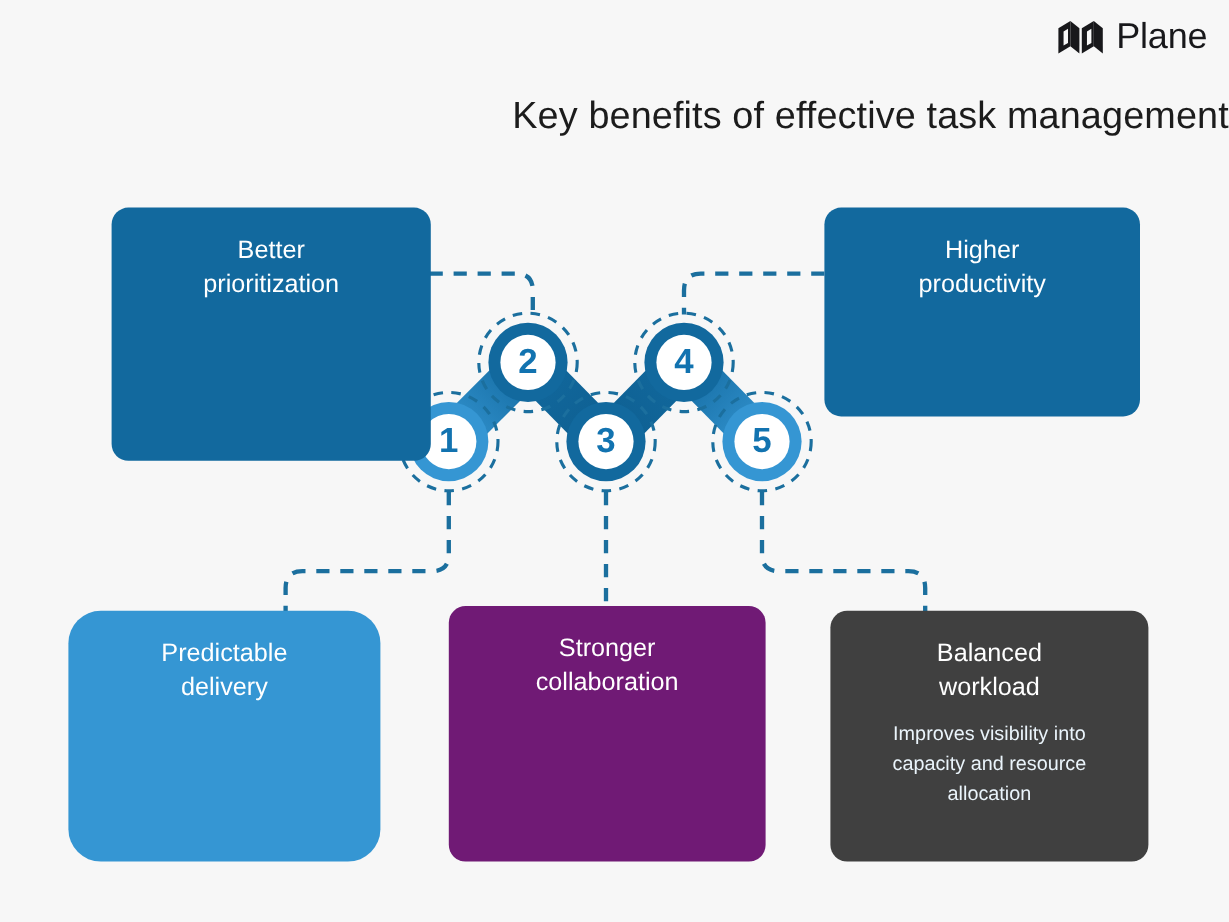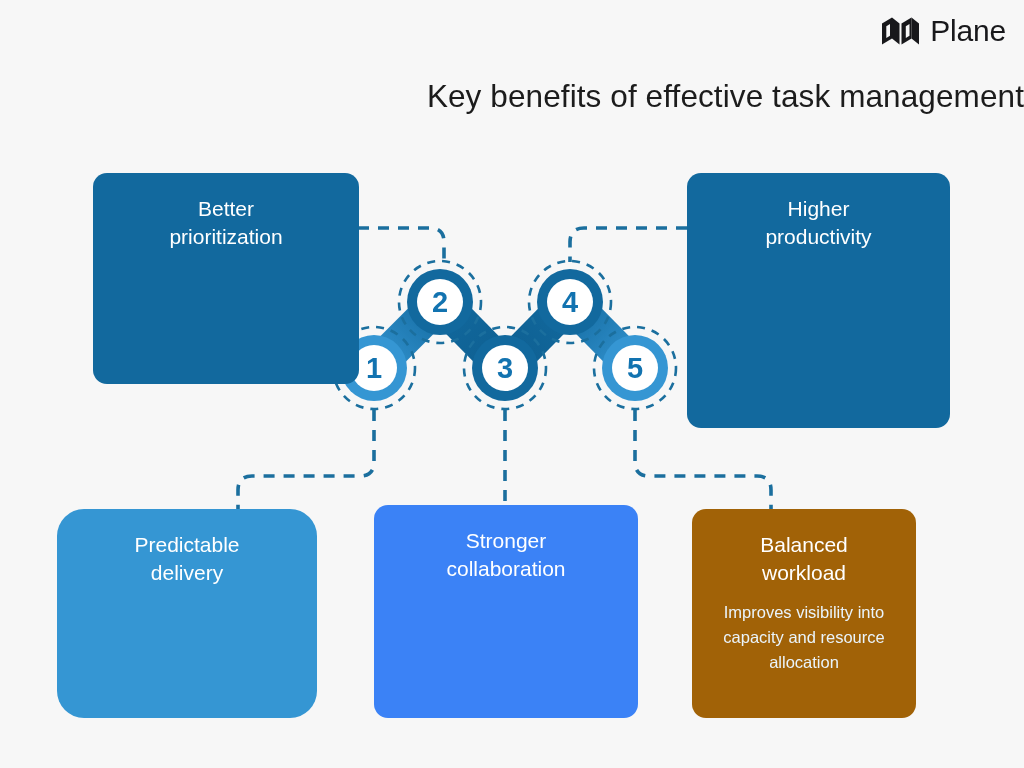--- a/index.html
+++ b/index.html
@@ -49,24 +49,24 @@
   .card .ttl{
     font-size:21px; line-height:27.5px; font-weight:400;
     color:#ffffff; margin:0 0 14px 0; white-space:pre-line;
   }
   .card .dsc{
     font-size:16.5px; line-height:25px; font-weight:400;
     color:#eaf4fb; white-space:pre-line;
   }
 
   #card-better        {left:52px;  top:173px; width:266px; height:211px; background:#12699e;margin-left:41px;}
-  #card-higher        {left:687px; top:173px; width:263px; height:255px; background:#12699e;}
+  #card-higher        {left:687px; top:173px; width:263px; height:174px; background:#12699e;}
   #card-predictable   {left:57px;  top:509px; width:260px; height:209px; background:#3596d3;border-radius:27px;}
-  #card-stronger      {left:374px; top:505px; width:264px; height:213px; background:#3b82f6;}
-  #card-balanced      {left:692px; top:509px; width:224px; height:209px; background:#a16207;}
+  #card-stronger      {left:374px; top:505px; width:264px; height:213px; background:#701a75;}
+  #card-balanced      {left:692px; top:509px; width:265px; height:209px; background:#404040;}
 
   
   .node{position:absolute;width:86px;height:86px;}
   .node svg{display:block;width:86px;height:86px;overflow:visible;}
   .node .num{
     position:absolute; left:0; top:0; width:86px; height:86px;
     display:flex; align-items:center; justify-content:center;
     font-size:29px; font-weight:700; color:#1273b0;
     pointer-events:none;
   }

